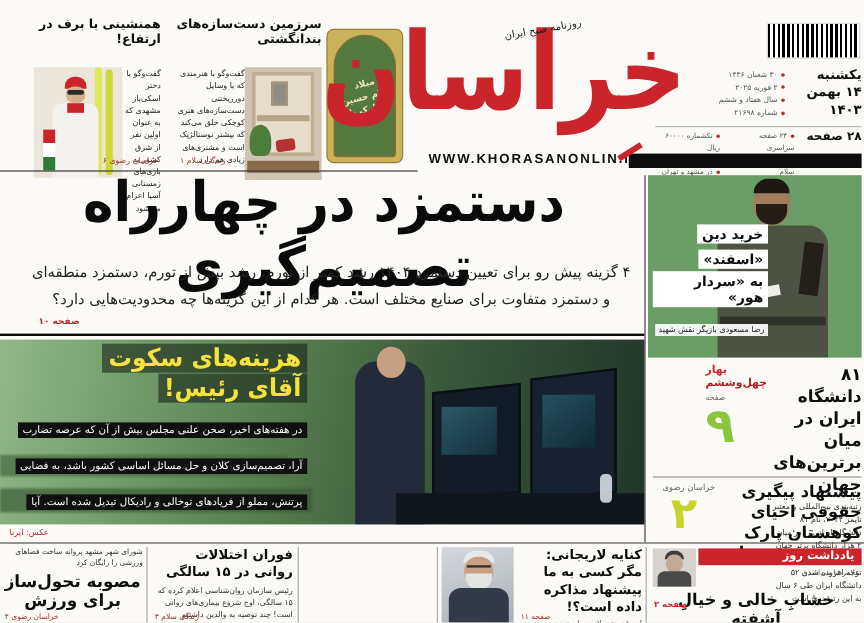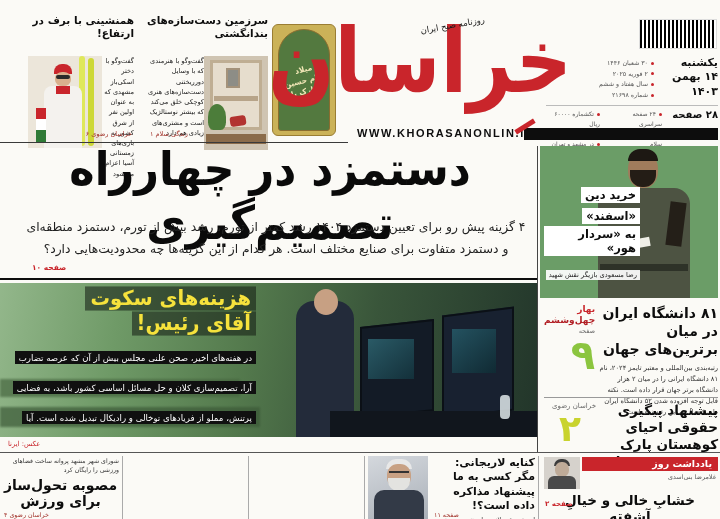--- a/index.html
+++ b/index.html
@@ -112,21 +112,21 @@
   .a-line span { display:inline-block; background:#fff; color:#0d0d0d; font-weight:bold; font-size:11.5px; padding:1px 4px; }
   .a-btext { line-height:1.8; }
   .a-btext span { background:rgba(255,255,255,.92); color:#222; font-size:6.7px; padding:1px 3px;
                   box-decoration-break:clone; -webkit-box-decoration-break:clone; }
 
   
   .univ { left:544px; top:304px; width:174px; height:90px; direction:rtl; display:flex; gap:4px; }
   .u-main { width:124px; }
   .u-title { font-weight:bold; font-size:14px; line-height:1.3; color:#0d0d0d; text-align:right; }
   .u-body { margin-top:4px; font-size:6.7px; color:#333; line-height:1.65; text-align:right; }
-  .u-side { flex:1; text-align:right; }
+  .u-side { flex:1; text-align:left;margin-left:44px; }
   .u-logo1, .u-logo2 { color:#c9252b; font-weight:bold; font-size:9px; line-height:1.2; }
   .u-logo2 { color:#b21f25; }
   .u-pagelabel { font-size:6.5px; color:#666; margin-top:1px; }
   .u-num { font-size:40px; font-weight:bold; color:#8bc53f; line-height:1; }
   .divider2 { left:544px; top:397px; width:174px; height:1px; background:#999; }
 
   .kuh { left:544px; top:402px; width:174px; height:50px; direction:rtl; display:flex; gap:4px; }
   .k-title { width:118px; font-weight:bold; font-size:13.5px; line-height:1.25; text-align:right; color:#0d0d0d; }
   .k-side { flex:1; text-align:center; }
   .k-label { font-size:7px; color:#666;text-align:right; }
@@ -319,20 +319,25 @@
   <div class="vdiv" style="left:248px"></div>
   <div class="vdiv" style="left:364px"></div>
   <div class="vdiv" style="left:538px"></div>
 
   <div class="bbox b-sports">
     <div class="b-kick">شورای شهر مشهد پروانه ساخت فضاهای ورزشی را رایگان کرد</div>
     <div class="b-sports-title">مصوبه تحول‌ساز برای ورزش</div>
     <div class="b-ref">خراسان رضوی ۴</div>
   </div>
 
+  <div class="bbox b-mental">
+    <div class="b-title">فوران اختلالات روانی در ۱۵ سالگی</div>
+    <div class="b-body">رئیس سازمان روان‌شناسی اعلام کرده که ۱۵ سالگی، اوج شروع بیماری‌های روانی است! چند توصیه به والدین داشتیم</div>
+    <div class="b-ref">زندگی سلام ۳</div>
+  </div>
 
 
   <div class="bbox b-larijani">
     <div class="lar-photo">
       <div class="lar-hair"></div>
       <div class="lar-face"></div>
       <div class="lar-glass"></div>
       <div class="lar-beard"></div>
       <div class="lar-suit"></div>
     </div>

